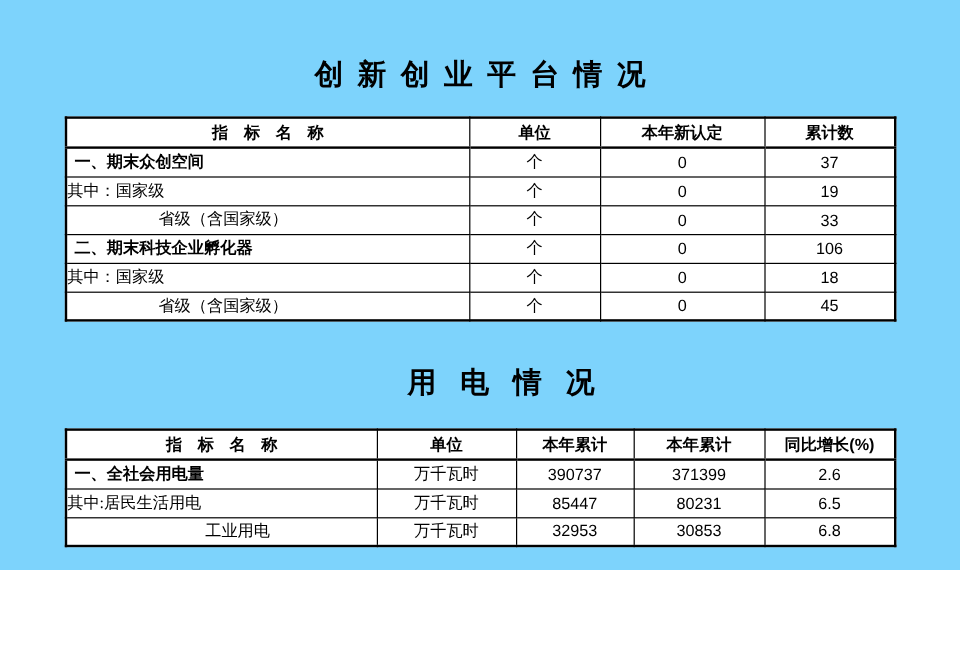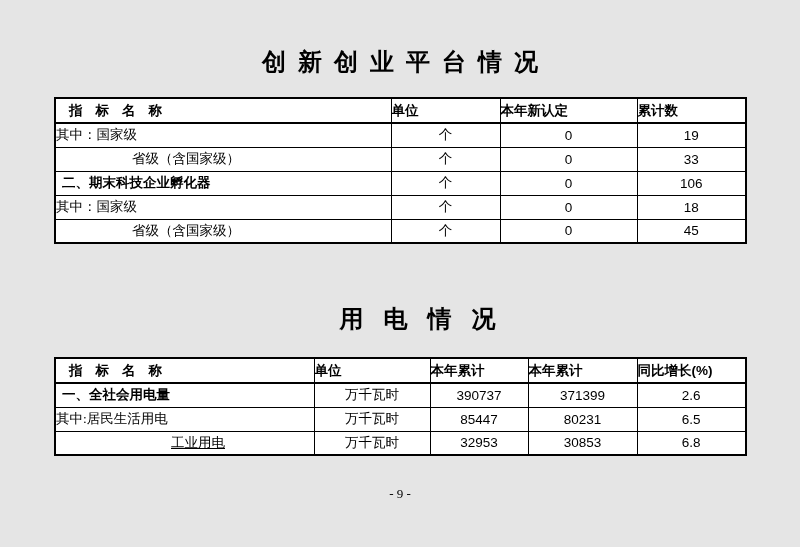--- a/index.html
+++ b/index.html
@@ -1,21 +1,21 @@
 <!DOCTYPE html>
 <html><head>
 <meta charset="utf-8">
 <style>
   * { box-sizing: border-box; margin: 0; padding: 0; }
   html, body { background: #ffffff; }
   .page {
     position: relative;
     width: 800px;
-    height: 547px;
-    background: #e5e5e5;
+    height: 475px;
+    background: #7dd3fc;
     color: #000000;
     font-family: "Liberation Serif", serif;
     overflow: hidden;
   }
   .section-title {
     position: absolute;
     left: 0;
     width: 100%;
     text-align: center;
     font-family: "Liberation Sans", sans-serif;
@@ -42,41 +42,41 @@
     border: 1px solid #000000;
     overflow: hidden;
     white-space: nowrap;
   }
   thead th {
     border-bottom: 2px solid #000000;
     font-family: "Liberation Sans", sans-serif;
     font-weight: bold;
     font-size: 13.5px;
     height: 25px;
-    text-align: left;
+    text-align: center;
     vertical-align: middle;
     margin-left: 16px;
   }
   .spread { letter-spacing: 13px; text-indent: 13px; }
   td {
     font-size: 13.5px;
     height: 24px;
     text-align: center;
     vertical-align: middle;
     font-family: "Liberation Sans", sans-serif;
   }
   td.name {
     text-align: left;
     font-family: "Liberation Serif", serif;
   }
   td.bold { font-weight: bold; }
   .ind0 { padding-left: 6px; }
   .ind1 { }
   .ind2 { padding-left: 76px; }
-  .ind2b { padding-left: 115px; text-decoration: underline; }
+  .ind2b { padding-left: 115px; }
 
   .footnote {
     position: absolute;
     left: 57px;
     top: 464px;
     font-size: 11px;
     letter-spacing: 1px;
     font-family: "Liberation Serif", serif;
     color: #000000;
   }
@@ -107,20 +107,26 @@
     </colgroup>
     <thead>
       <tr>
         <th class="spread">指标名称</th>
         <th>单位</th>
         <th>本年新认定</th>
         <th>累计数</th>
       </tr>
     </thead>
     <tbody>
+      <tr>
+        <td class="name ind0 bold">一、期末众创空间</td>
+        <td class="name-unit">个</td>
+        <td>0</td>
+        <td>37</td>
+      </tr>
       <tr>
         <td class="name ind1">其中：国家级</td>
         <td>个</td>
         <td>0</td>
         <td>19</td>
       </tr>
       <tr>
         <td class="name ind2">省级（含国家级）</td>
         <td>个</td>
         <td>0</td>

